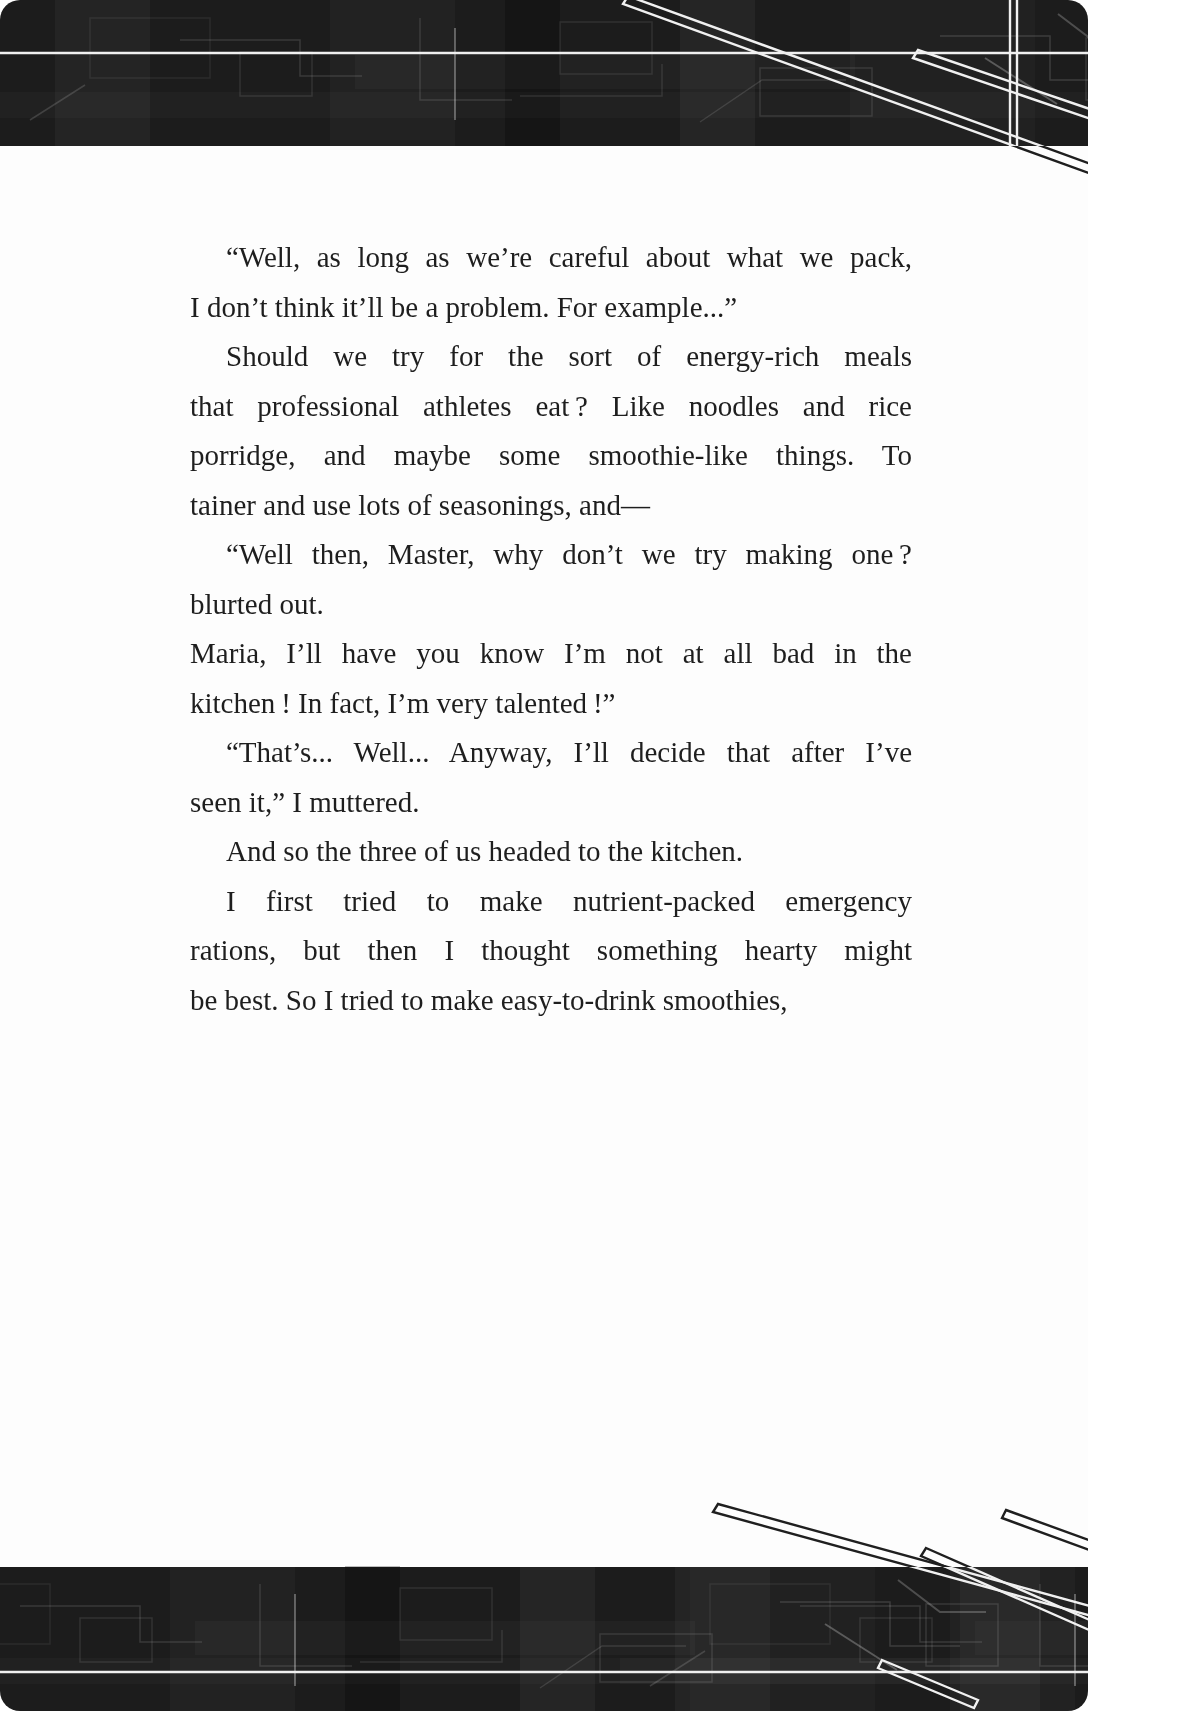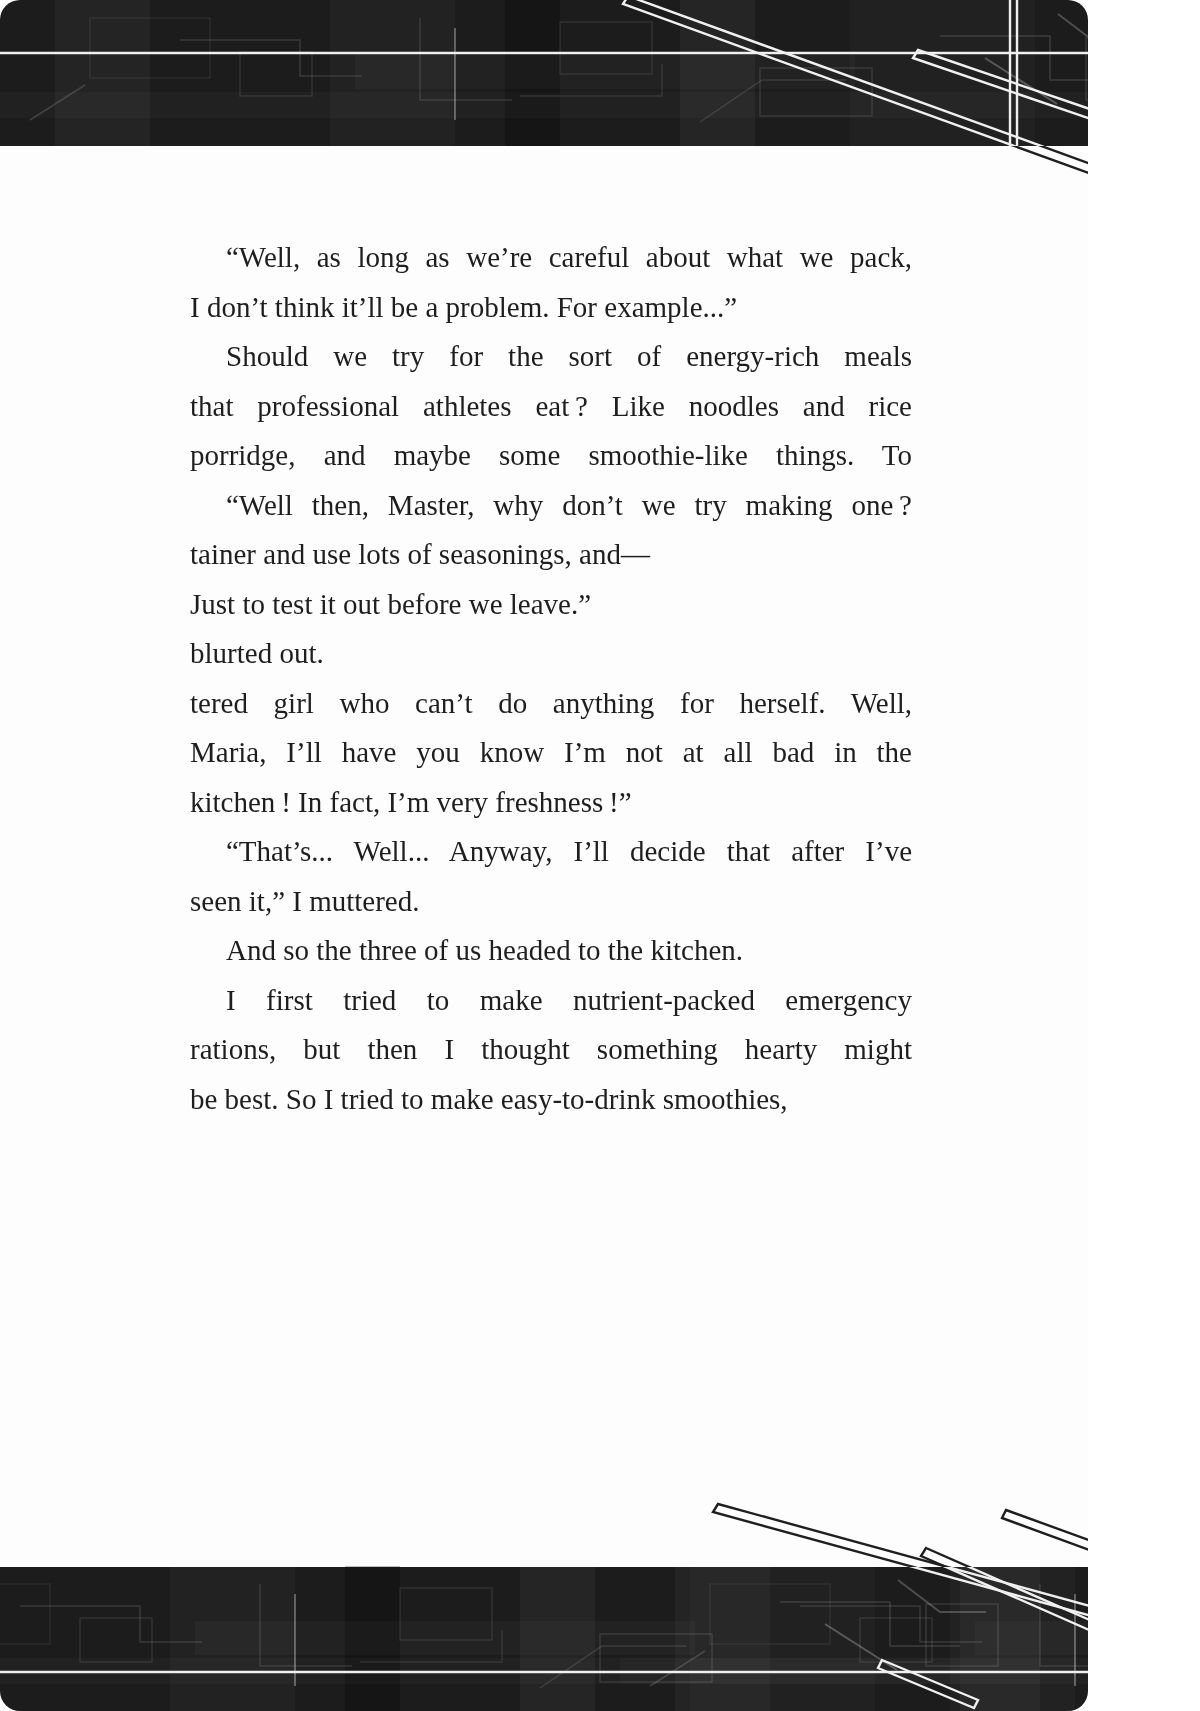--- a/index.html
+++ b/index.html
@@ -118,27 +118,25 @@
         <use href="#linework"></use>
       </g>
   </svg>
 
   <div class="text-block">
       <div class="line indent">“Well, as long as we’re careful about what we pack,</div>
       <div class="line lastline">I don’t think it’ll be a problem. For example...”</div>
       <div class="line indent">Should we try for the sort of energy-rich meals</div>
       <div class="line">that professional athletes eat ? Like noodles and rice</div>
       <div class="line">porridge, and maybe some smoothie-like things. To</div>
+      <div class="line lastline">tainer and use lots of seasonings, and—</div>
       <div class="line indent">“Well then, Master, why don’t we try making one ?</div>
-      <div class="line lastline">tainer and use lots of seasonings, and—</div>
-      <div class="line lastline">Just to test it out before we leave.”</div>
       <div class="line lastline">blurted out.</div>
-      <div class="line">tered girl who can’t do anything for herself. Well,</div>
       <div class="line">Maria, I’ll have you know I’m not at all bad in the</div>
-      <div class="line lastline">kitchen ! In fact, I’m very freshness !”</div>
+      <div class="line lastline">kitchen ! In fact, I’m very talented !”</div>
       <div class="line indent">“That’s... Well... Anyway, I’ll decide that after I’ve</div>
       <div class="line lastline">seen it,” I muttered.</div>
       <div class="line indent lastline">And so the three of us headed to the kitchen.</div>
       <div class="line indent">I first tried to make nutrient-packed emergency</div>
       <div class="line">rations, but then I thought something hearty might</div>
       <div class="line lastline">be best. So I tried to make easy-to-drink smoothies,</div>
     </div>
 </div>
 
 </body></html>

